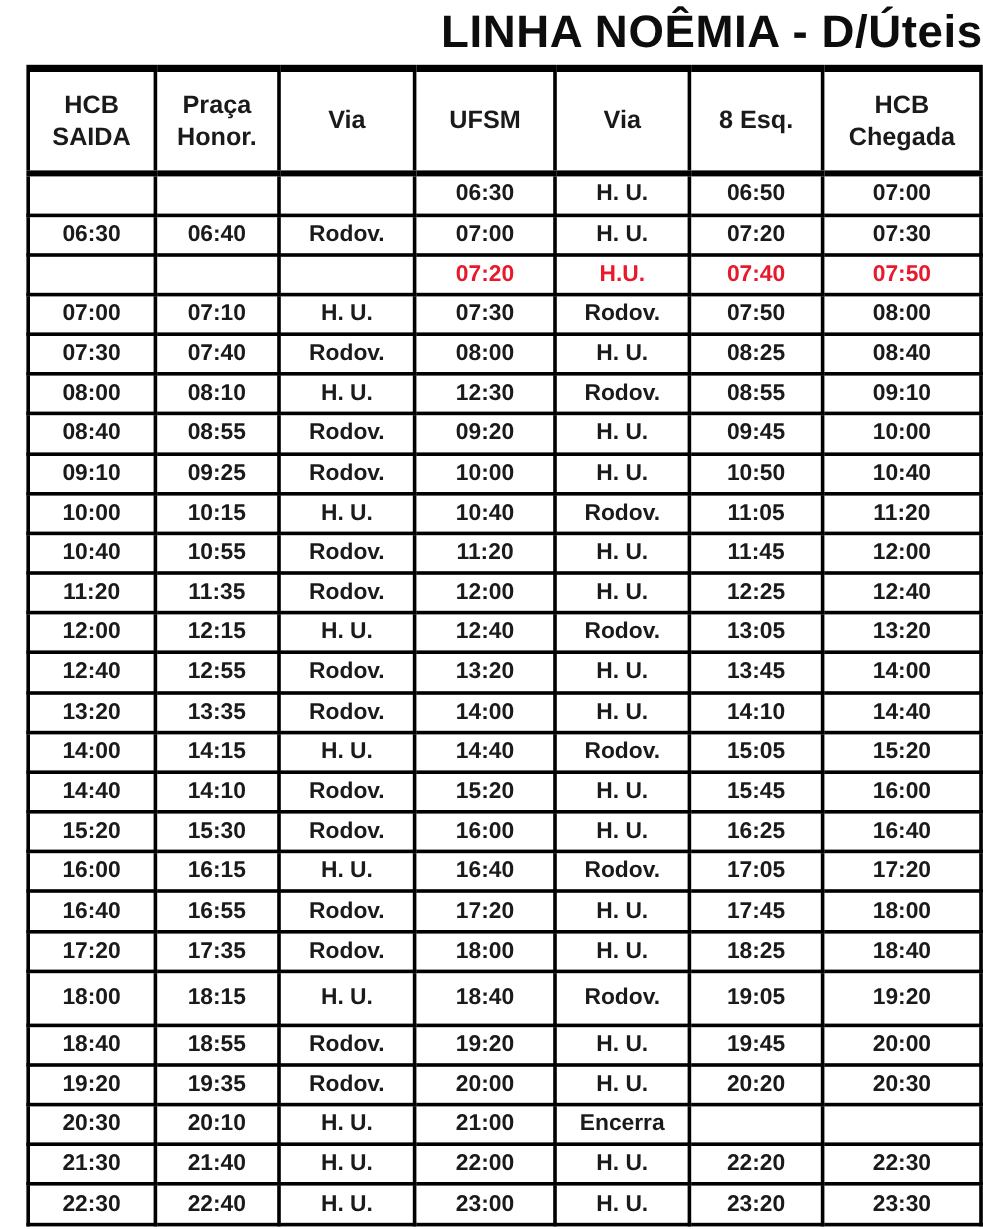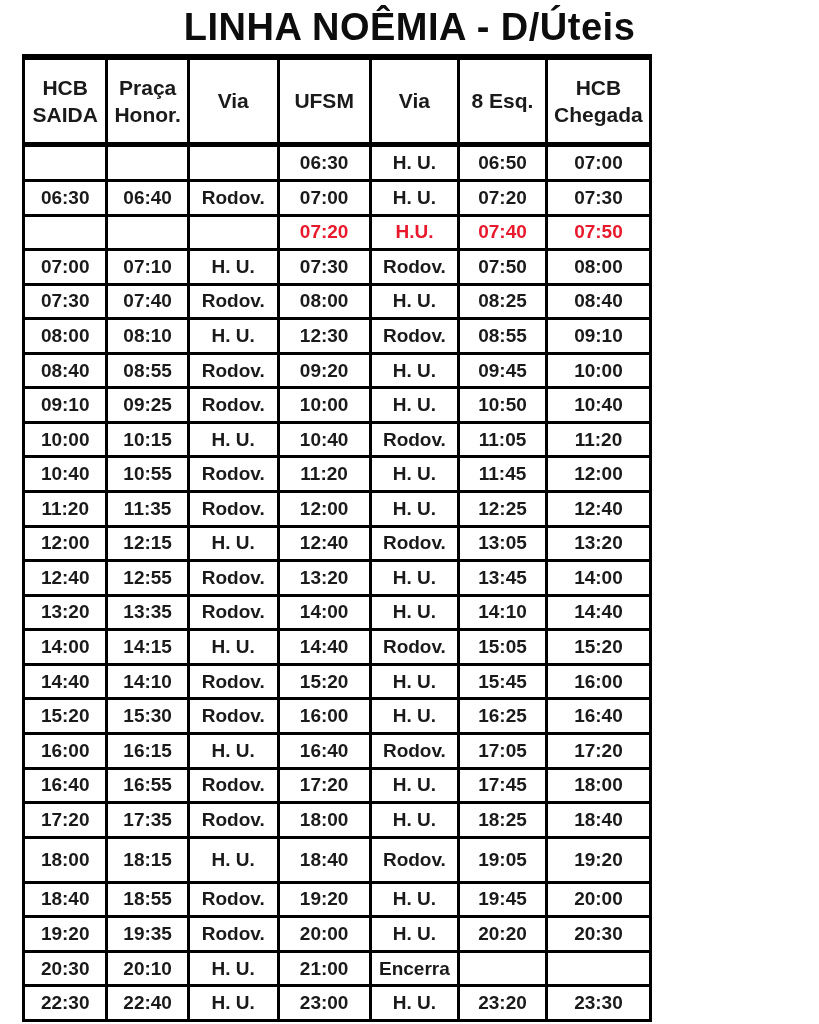--- a/index.html
+++ b/index.html
@@ -8,36 +8,36 @@
     background: #ffffff;
     overflow: hidden;
   }
   body {
     font-family: "Liberation Sans", "DejaVu Sans", sans-serif;
     color: #1a1a1a;
   }
   .page-title {
     font-size: 38px;
     font-weight: 800;
-    text-align: center;
+    text-align: right;
     margin: 0;
     padding-top: 3px;
     height: 49px;
     line-height: 49px;
     color: #0d0d0d;
     letter-spacing: 0.5px;
     white-space: nowrap;
   }
   table.timetable {
     border-collapse: collapse;
     table-layout: fixed;
     position: absolute;
     left: 22px;
     top: 54px;
-    width: 630px;
+    width: 797px;
     height: 968px;
   }
   .timetable th, .timetable td {
     border: 3px solid #000000;
     text-align: center;
     vertical-align: middle;
     font-weight: bold;
     padding: 0;
     overflow: hidden;
   }
@@ -315,20 +315,29 @@
       <tr>
         <td>20:30</td>
         <td>20:10</td>
         <td>H. U.</td>
         <td>21:00</td>
         <td>Encerra</td>
         <td></td>
         <td></td>
       </tr>
       <tr>
+        <td>21:30</td>
+        <td>21:40</td>
+        <td>H. U.</td>
+        <td>22:00</td>
+        <td>H. U.</td>
+        <td>22:20</td>
+        <td>22:30</td>
+      </tr>
+      <tr>
         <td>22:30</td>
         <td>22:40</td>
         <td>H. U.</td>
         <td>23:00</td>
         <td>H. U.</td>
         <td>23:20</td>
         <td>23:30</td>
       </tr>
     </tbody>
 </table>

